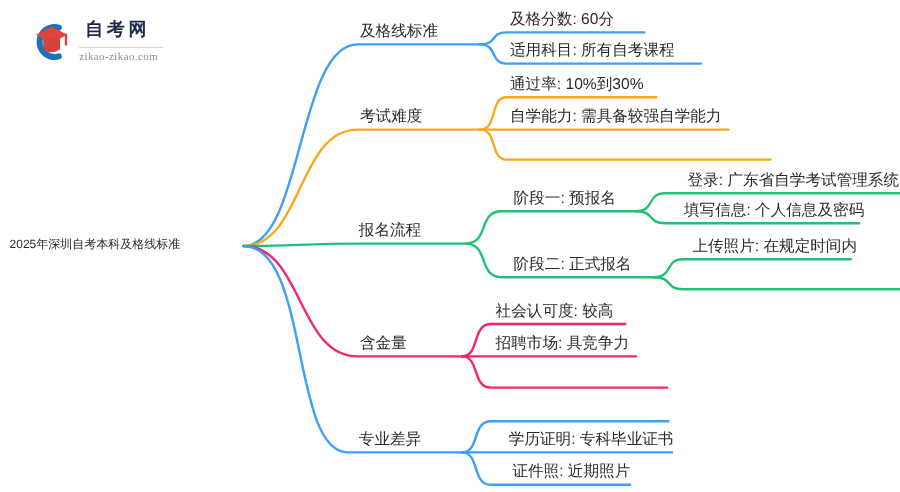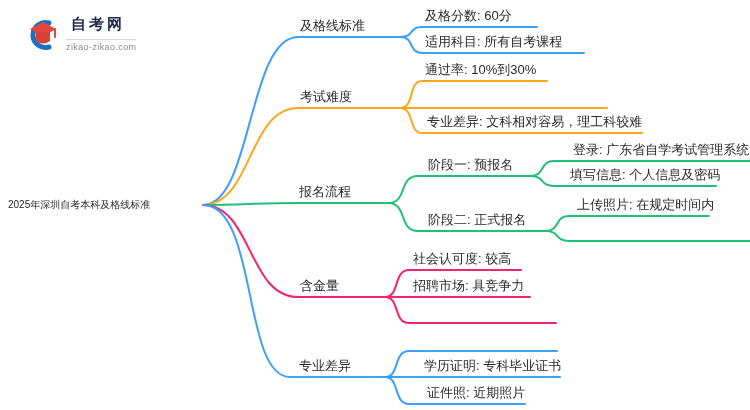--- a/index.html
+++ b/index.html
@@ -24,21 +24,21 @@
   .node.root{font-size:10px;line-height:19px;height:19px;}
   .logo{position:absolute;left:0;top:0;width:160px;height:60px;cursor:pointer;}
   .logo-name{
     position:absolute;left:71px;top:15px;
     font-size:15px;font-weight:bold;letter-spacing:3px;
     color:#1e2a4a;white-space:nowrap;text-align:right;
   }
   .logo-divider{position:absolute;left:66px;top:39px;width:70px;height:1px;background:#d9d9d9;}
   .logo-domain{
     position:absolute;left:66px;top:42px;
-    font-size:9px;color:#8a8a8a;letter-spacing:0.4px;white-space:nowrap;
+    font-size:9px;color:#8a8a8a;letter-spacing:0.4px;white-space:nowrap;font-family:Liberation Serif, serif;
   }
   .logo-icon{position:absolute;left:26px;top:18px;}
 </style>
 </head>
 <body>
 
 <div id="stage">
 
   <div class="logo">
     <svg class="logo-icon" width="32" height="34" viewBox="0 0 32 34">
@@ -84,21 +84,21 @@
   </svg>
 
   <div class="node root" style="left:8px;top:195px">2025年深圳自考本科及格线标准</div>
 
   <div class="node" style="left:300px;top:17px">及格线标准</div>
   <div class="node" style="left:425px;top:7px">及格分数: 60分</div>
   <div class="node" style="left:425px;top:33px">适用科目: 所有自考课程</div>
 
   <div class="node" style="left:300px;top:88px">考试难度</div>
   <div class="node" style="left:425px;top:61px">通过率: 10%到30%</div>
-  <div class="node" style="left:427px;top:113px">专业差异: 文科相对容易，理工科较难</div>
+  <div class="node" style="left:425px;top:88px">自学能力: 需具备较强自学能力</div>
 
   <div class="node" style="left:299px;top:183px">报名流程</div>
   <div class="node" style="left:428px;top:156px">阶段一: 预报名</div>
   <div class="node" style="left:573px;top:141px">登录: 广东省自学考试管理系统</div>
   <div class="node" style="left:570px;top:166px">填写信息: 个人信息及密码</div>
   <div class="node" style="left:428px;top:211px">阶段二: 正式报名</div>
   <div class="node" style="left:577px;top:196px">上传照片: 在规定时间内</div>
 
   <div class="node" style="left:300px;top:277px">含金量</div>
   <div class="node" style="left:413px;top:250px">社会认可度: 较高</div>

